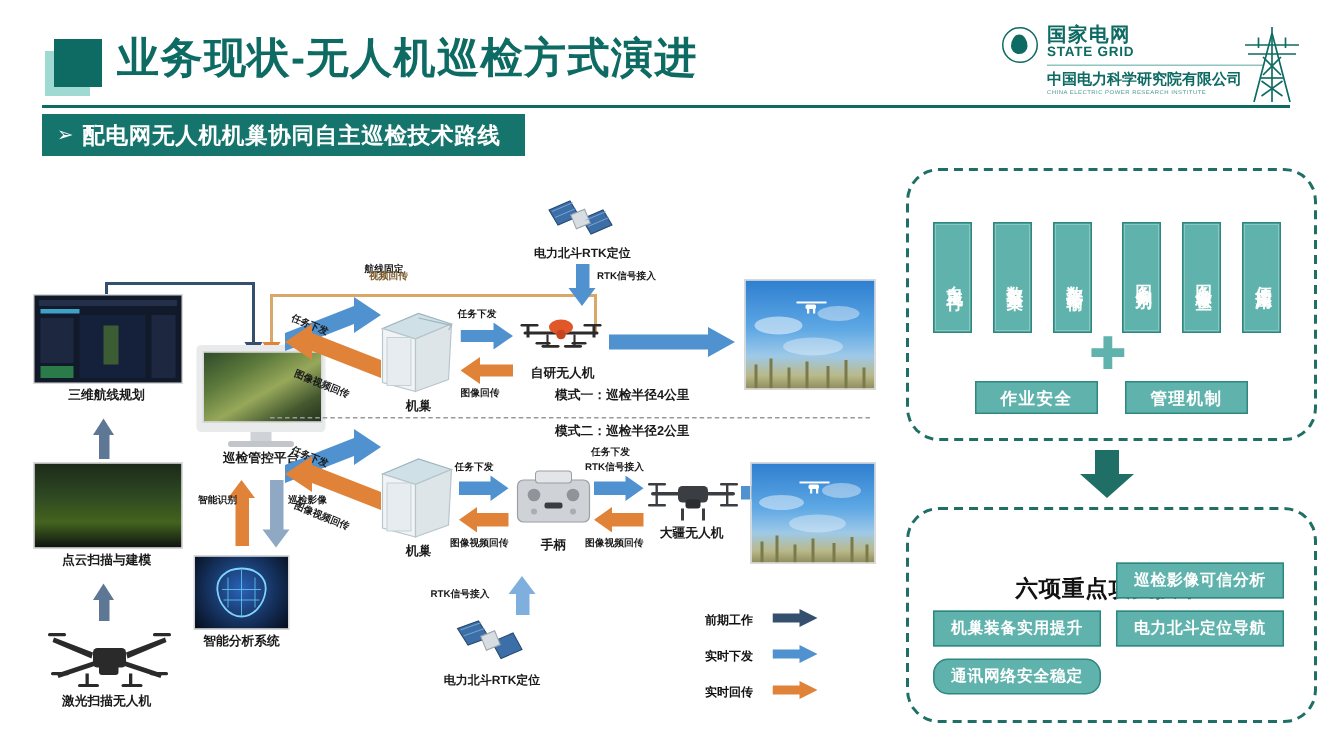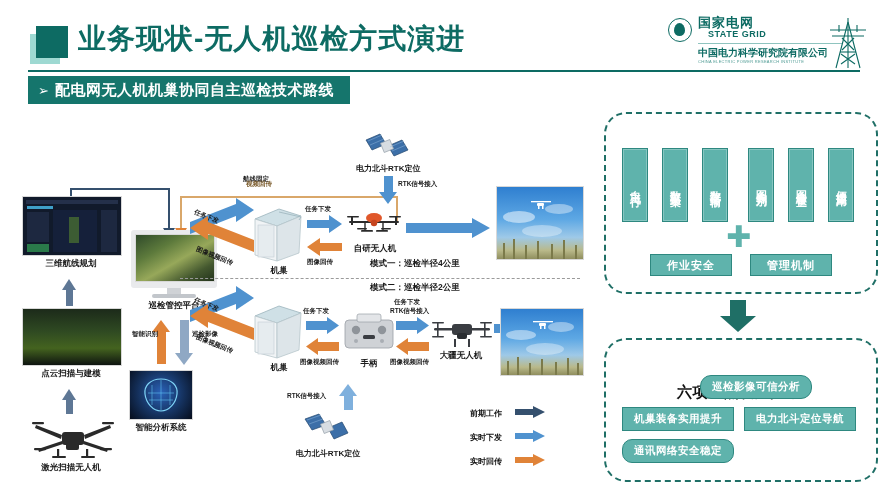--- a/index.html
+++ b/index.html
@@ -14,21 +14,21 @@
   
   .hdr-sq-shadow{position:absolute;left:30px;top:34px;width:30px;height:30px;background:#9ed9d2;}
   .hdr-sq{position:absolute;left:36px;top:26px;width:32px;height:32px;background:#0d6b63;}
   .hdr-title{position:absolute;left:78px;top:20px;font-size:28px;font-weight:bold;color:#0d6b63;letter-spacing:1px;white-space:nowrap;}
   .hdr-rule{position:absolute;left:28px;top:70px;width:832px;height:2px;background:#0d6b63;}
 
   .logo-wrap{position:absolute;right:16px;top:12px;width:218px;height:56px;}
   .logo-mark{position:absolute;left:14px;top:6px;width:22px;height:22px;border-radius:50%;border:1.5px solid #0d6b63;}
   .logo-mark:after{content:"";position:absolute;left:5px;top:4px;width:11px;height:13px;border-radius:50% 50% 50% 50%/60% 60% 40% 40%;background:#0d6b63;}
   .logo-cn{position:absolute;left:44px;top:2px;font-size:13px;font-weight:bold;color:#0d6b63;letter-spacing:1px;}
-  .logo-en{position:absolute;left:54px;top:17px;font-size:9px;font-weight:bold;color:#0d6b63;letter-spacing:0.5px;}
+  .logo-en{position:absolute;left:44px;top:17px;font-size:9px;font-weight:bold;color:#0d6b63;letter-spacing:0.5px;}
   .logo-div{position:absolute;left:44px;top:31px;width:144px;height:1px;background:#8fc4bf;}
   .logo-sub{position:absolute;left:44px;top:34px;font-size:10px;font-weight:bold;color:#0d6b63;white-space:nowrap;}
   .logo-sub2{position:absolute;left:44px;top:47px;font-size:4px;color:#4d9a93;letter-spacing:0.3px;white-space:nowrap;transform:scaleY(0.9);transform-origin:left top;}
   .tower{position:absolute;right:2px;top:4px;width:44px;height:54px;}
 
   
   .sub-bar{position:absolute;left:28px;top:76px;height:28px;background:#15756c;display:flex;align-items:center;padding:0 16px 0 10px;}
   .sub-arrow{color:#ffffff;font-size:13px;margin-right:6px;}
   .sub-text{color:#ffffff;font-size:15px;font-weight:bold;letter-spacing:0.5px;white-space:nowrap;}
 
@@ -425,21 +425,21 @@
       <span>管理机制</span>
     </div>
 
   <svg style="position:absolute;left:718px;top:300px;width:40px;height:32px;">
     <polygon points="12,0 28,0 28,16 38,16 20,32 2,16 12,16" fill="#1f6f66"></polygon>
   </svg>
 
   <div class="panel" style="left:604px;top:338px;width:270px;height:140px;"></div>
   <div class="panel-title" style="left:604px;top:342px;width:270px;margin-top:41px;">六项重点攻关技术</div>
 
-  <div class="tbox" style="left:700px;top:375px;width:110px;height:22px;border-radius:11px;">
+  <div class="tbox" style="left:744px;top:375px;width:110px;height:22px;">
       <span>巡检影像可信分析</span>
     </div>
   <div class="tbox" style="left:744px;top:407px;width:110px;height:22px;">
       <span>电力北斗定位导航</span>
     </div>
   <div class="tbox" style="left:622px;top:407px;width:110px;height:22px;">
       <span>机巢装备实用提升</span>
     </div>
   <div class="tbox" style="left:622px;top:439px;width:110px;height:22px;border-radius:10px;">
       <span>通讯网络安全稳定</span>

